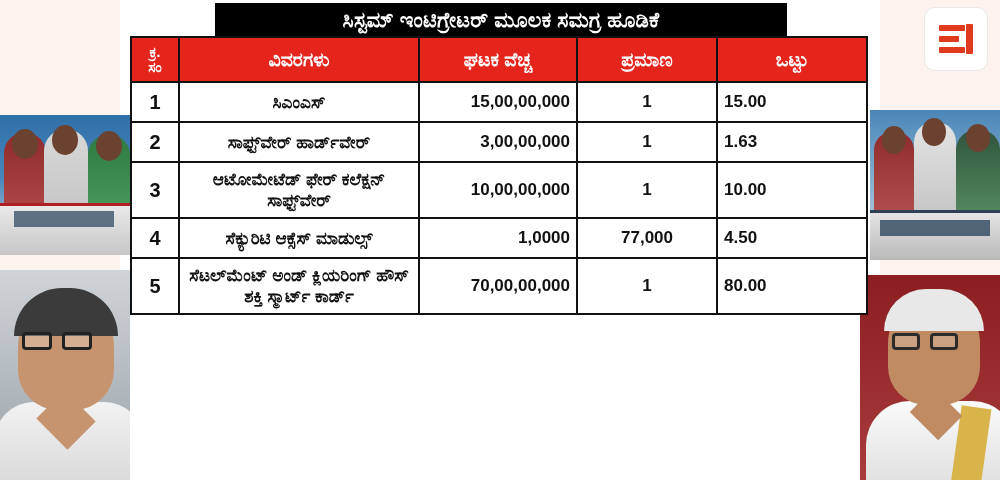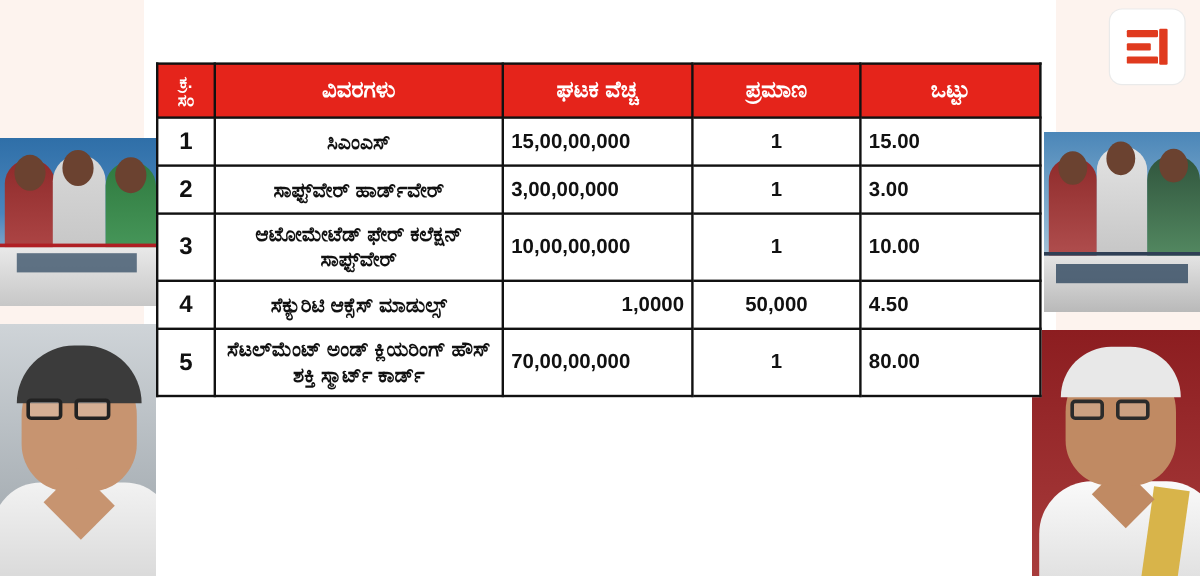--- a/index.html
+++ b/index.html
@@ -209,21 +209,21 @@
   .logo-mark .b2 { top: 14px; width: 20px; }
   .logo-mark .b3 { top: 25px; }
   .logo-mark .stem {
     position: absolute; right: 0; top: 2px; width: 7px; height: 30px;
     background: #e03a1e; border-radius: 1px;
   }
 
   
   .table-wrap {
     position: absolute;
-    left: 130px; top: 52px;
+    left: 130px; top: 36px;
     width: 661px;
   }
   table {
     border-collapse: collapse;
     width: 736px;
     background: #ffffff;
     table-layout: fixed;
   }
   th, td {
     border: 2px solid #111111;
@@ -237,21 +237,21 @@
     color: #ffffff;
     font-weight: bold;
     font-size: 19px;
     text-align: center;
     padding: 7px 4px;
     line-height: 1.05;
   }
   thead th.sno { font-size: 14px; line-height: 1.05; }
   td.c-sno { text-align: center; font-weight: bold; font-size: 20px; width: 48px; }
   td.c-desc { text-align: center; font-weight: bold; font-size: 17px; line-height: 1.25; }
-  td.c-unit { text-align: left; font-weight: bold; font-size: 17px; }
+  td.c-unit { text-align: right; font-weight: bold; font-size: 17px; }
   td.c-qty  { text-align: center; font-weight: bold; font-size: 17px; }
   td.c-tot  { text-align: left; font-weight: bold; font-size: 17px; }
   td.c-unit.leftish { text-align: right; padding-left: 10px; }
   tr.total-row td.total-label {
     text-align: right; font-weight: bold; font-size: 18px; padding-right: 14px;
   }
   tr.total-row td { height: 38px; }
   .row-tall td { height: 56px; }
   .row-std td { height: 40px; }
 </style>
@@ -295,20 +295,21 @@
   <div class="photo-right-bottom">
     <div class="kurta"></div>
     <div class="scarf"></div>
     <div class="neck"></div>
     <div class="face"></div>
     <div class="hair"></div>
     <div class="glass-l"></div>
     <div class="glass-r"></div>
   </div>
 
+  <div class="headline">ಸಿಸ್ಟಮ್ ಇಂಟಿಗ್ರೇಟರ್ ಮೂಲಕ ಸಮಗ್ರ ಹೂಡಿಕೆ</div>
 
   <div class="logo-badge">
     <div class="logo-mark">
       <div class="bar b1"></div>
       <div class="bar b2"></div>
       <div class="bar b3"></div>
       <div class="stem"></div>
     </div>
   </div>
 
@@ -339,34 +340,34 @@
           <td class="c-desc">ಸಿಎಂಎಸ್</td>
           <td class="c-unit">15,00,00,000</td>
           <td class="c-qty">1</td>
           <td class="c-tot">15.00</td>
         </tr>
         <tr class="row-std">
           <td class="c-sno">2</td>
           <td class="c-desc">ಸಾಫ್ಟ್‌ವೇರ್ ಹಾರ್ಡ್‌ವೇರ್</td>
           <td class="c-unit">3,00,00,000</td>
           <td class="c-qty">1</td>
-          <td class="c-tot">3.00</td>
+          <td class="c-tot">1.63</td>
         </tr>
         <tr class="row-tall">
           <td class="c-sno">3</td>
           <td class="c-desc">ಆಟೋಮೇಟೆಡ್ ಫೇರ್ ಕಲೆಕ್ಷನ್ ಸಾಫ್ಟ್‌ವೇರ್</td>
           <td class="c-unit">10,00,00,000</td>
           <td class="c-qty">1</td>
           <td class="c-tot">10.00</td>
         </tr>
         <tr class="row-std">
           <td class="c-sno">4</td>
           <td class="c-desc">ಸೆಕ್ಯುರಿಟಿ ಆಕ್ಸೆಸ್ ಮಾಡುಲ್ಸ್</td>
           <td class="c-unit leftish">1,0000</td>
-          <td class="c-qty">50,000</td>
+          <td class="c-qty">77,000</td>
           <td class="c-tot">4.50</td>
         </tr>
         <tr class="row-tall">
           <td class="c-sno">5</td>
           <td class="c-desc">ಸೆಟಲ್‌ಮೆಂಟ್ ಅಂಡ್ ಕ್ಲಿಯರಿಂಗ್ ಹೌಸ್  ಶಕ್ತಿ ಸ್ಮಾರ್ಟ್ ಕಾರ್ಡ್</td>
           <td class="c-unit">70,00,00,000</td>
           <td class="c-qty">1</td>
           <td class="c-tot">80.00</td>
         </tr>
       </tbody>

